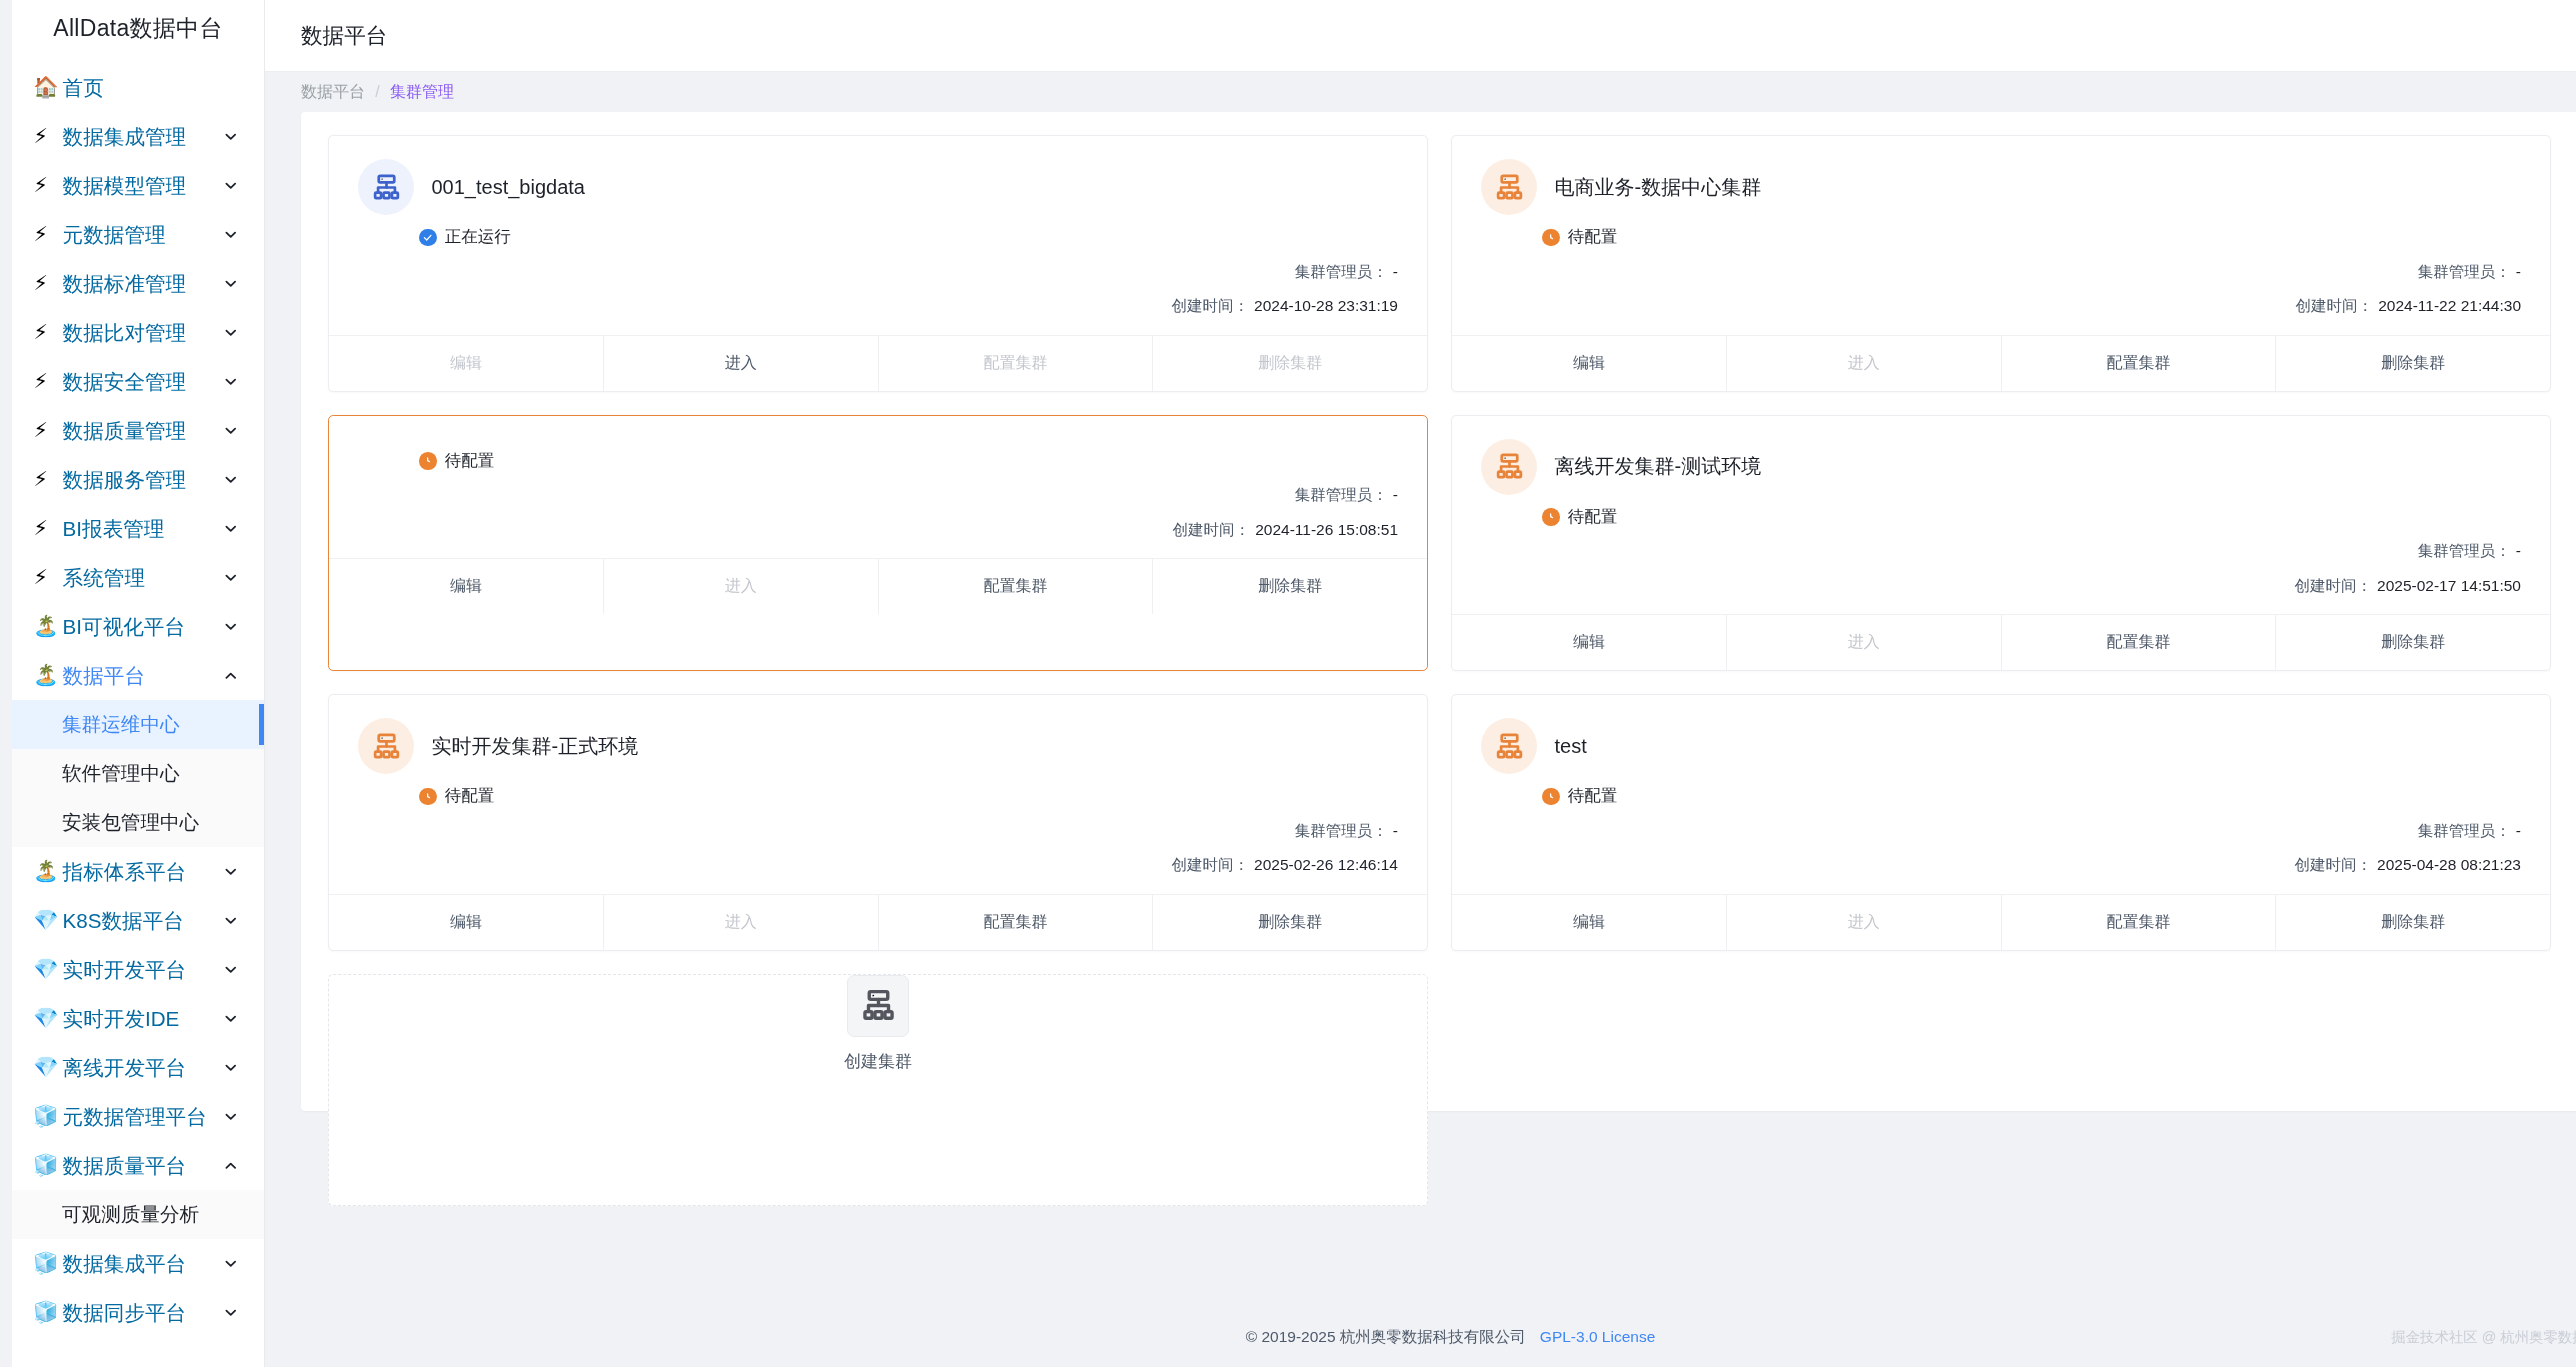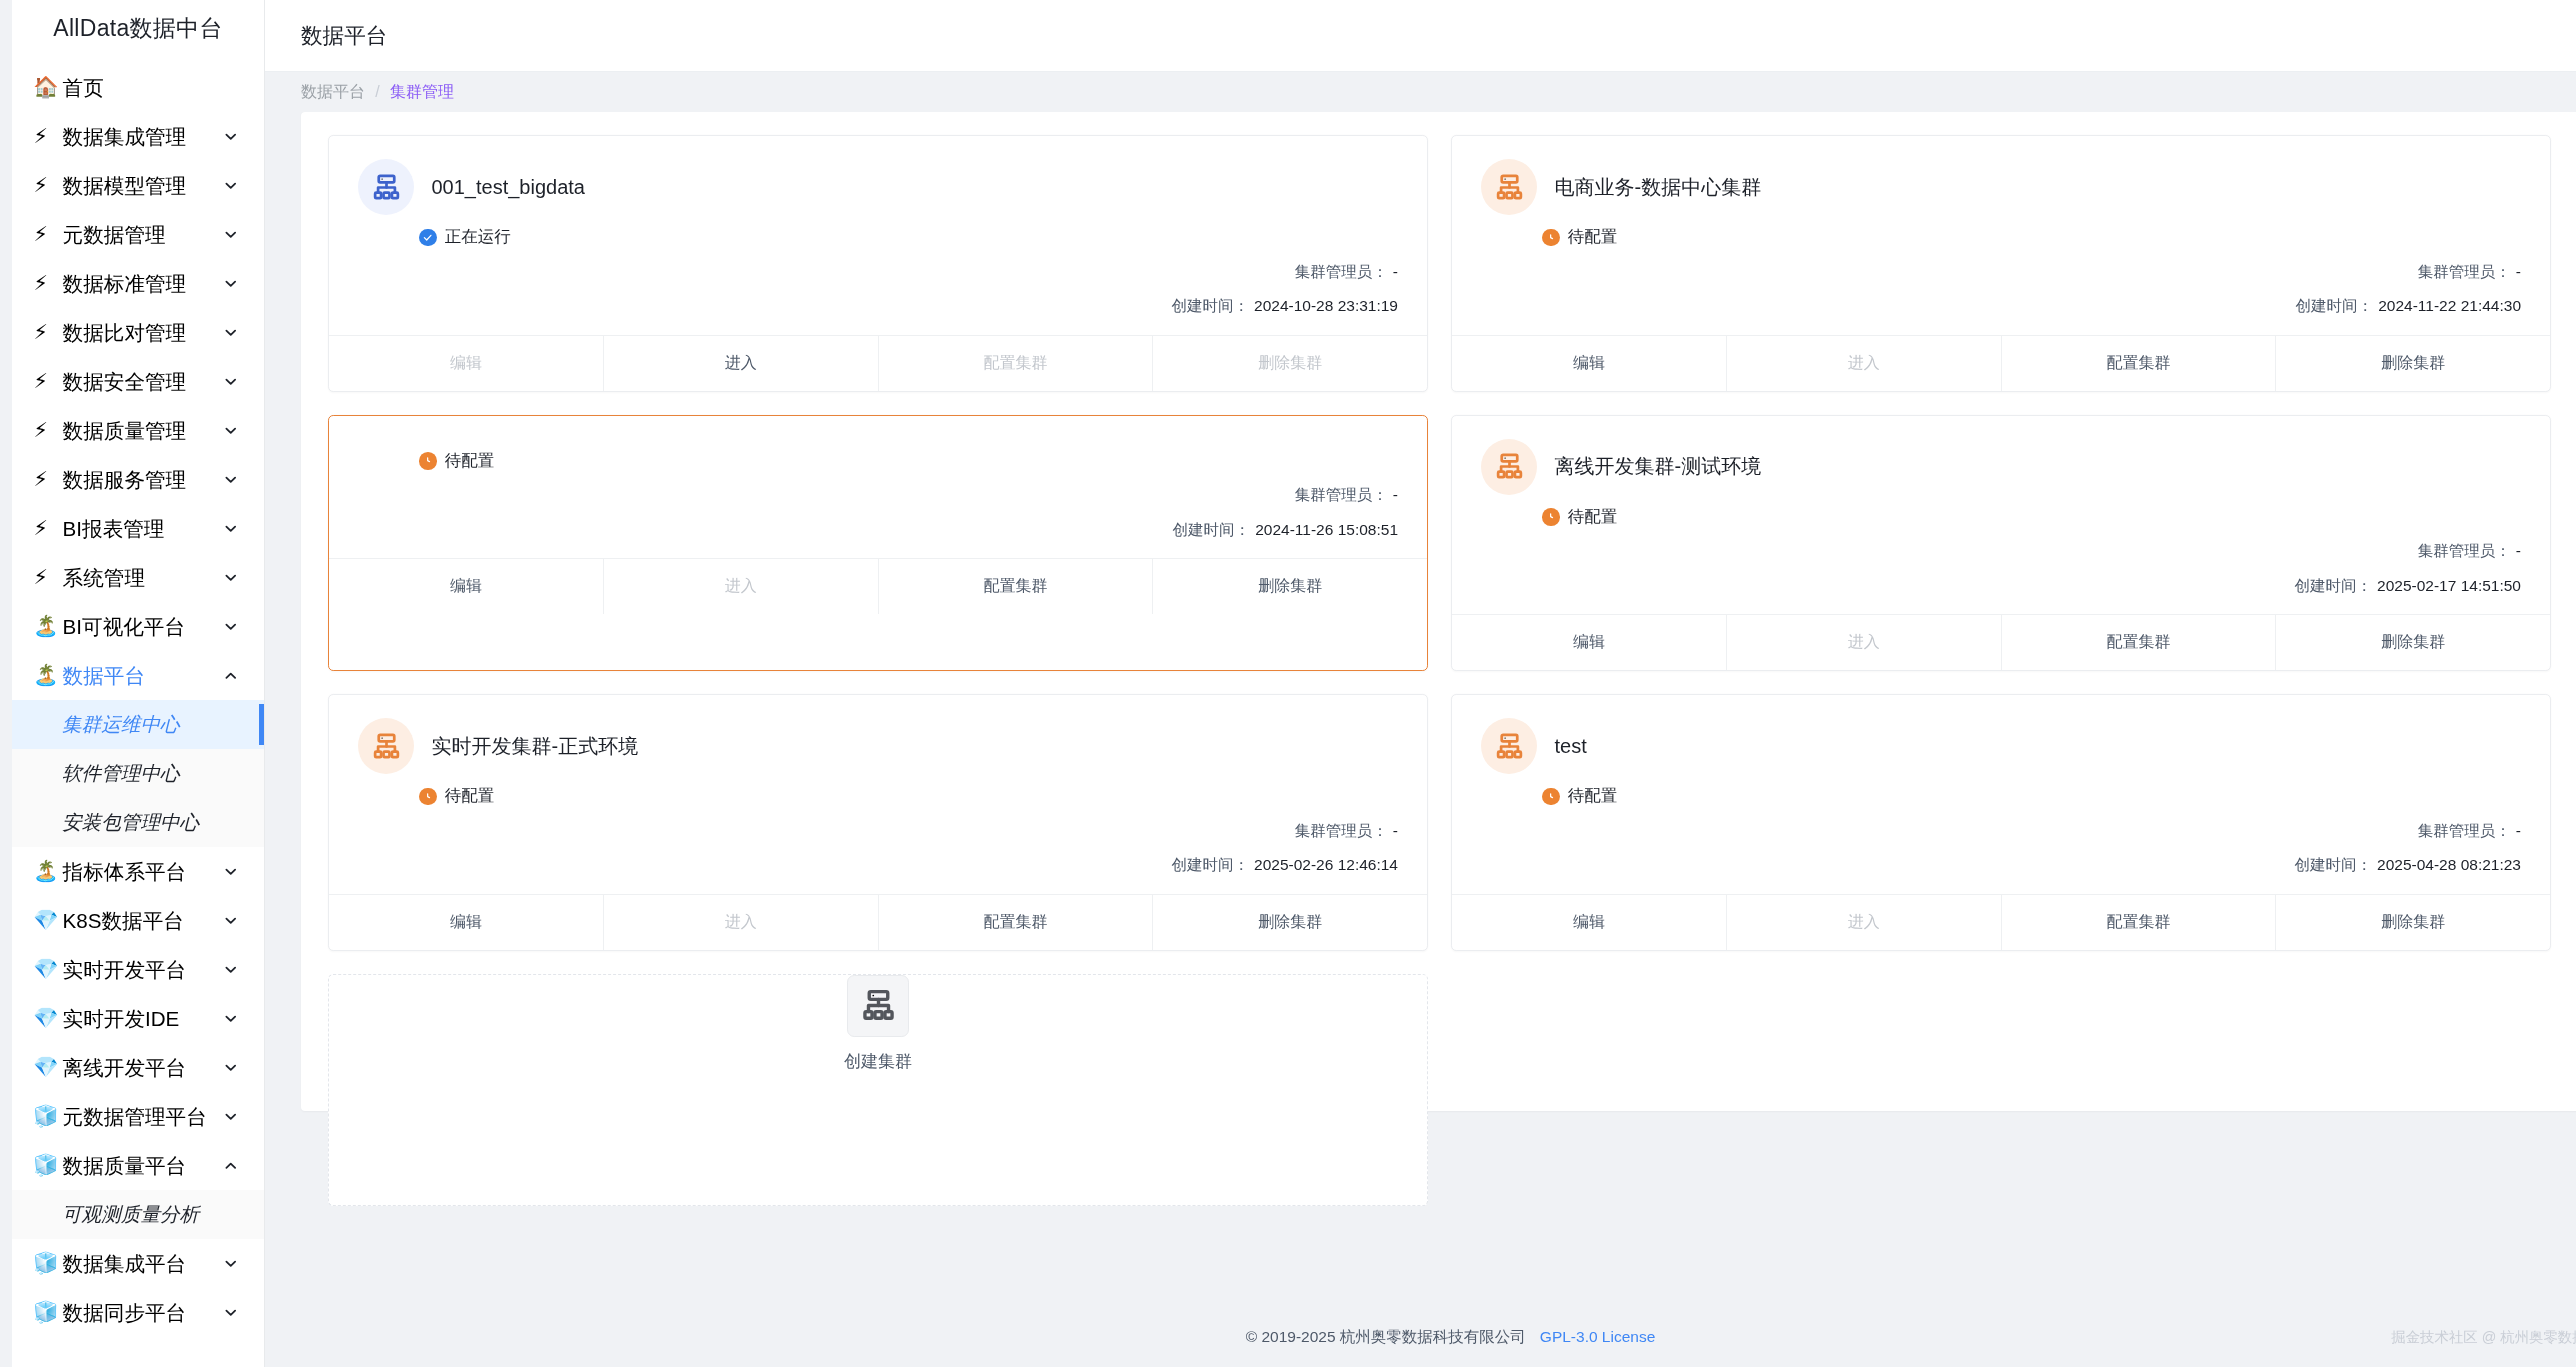--- a/index.html
+++ b/index.html
@@ -24,31 +24,30 @@
     height:57px; display:flex; align-items:center; justify-content:center;
     font-size:23px; color:#1d2129; letter-spacing:0.3px;
   }
   .nav{ padding-top:6.2px; }
   .nav-item{
     height:49px; display:flex; align-items:center;
     padding:0 23px 0 21.6px; cursor:pointer;
     position:relative;
   }
   .nav-item .emoji{ font-size:20.6px; width:29px; flex:0 0 29px; line-height:1; }
-  .nav-item .lbl{ font-size:20.6px; color:#000000; flex:1; white-space:nowrap; }
+  .nav-item .lbl{ font-size:20.6px; color:#0369a1; flex:1; white-space:nowrap; }
   .nav-item .chev{ width:19.6px; height:19.6px; flex:0 0 19.6px; display:flex; align-items:center; justify-content:center; }
   .nav-item .chev svg{ width:17.5px; height:17.5px; stroke:#1d2129; stroke-width:2.4; fill:none; }
   .nav-item.open .lbl{ color:#3f87f5; }
 
   .sub-group{ background:#fafafa; }
   .sub-item{
     height:49px; display:flex; align-items:center;
     padding-left:50px; font-size:19.6px; color:#1d2129; cursor:pointer;
     position:relative;
-    font-style:italic;
   }
   .sub-item.active{ background:#e8f3ff; color:#3f87f5; }
   .sub-item.active:after{
     content:""; position:absolute; right:0; top:4.1px; bottom:4.1px;
     width:4.6px; background:#3f87f5;
   }
 
   
   .main{ flex:1; height:1367px; display:flex; flex-direction:column; position:relative; background:#f0f2f5; }
   .topbar{

